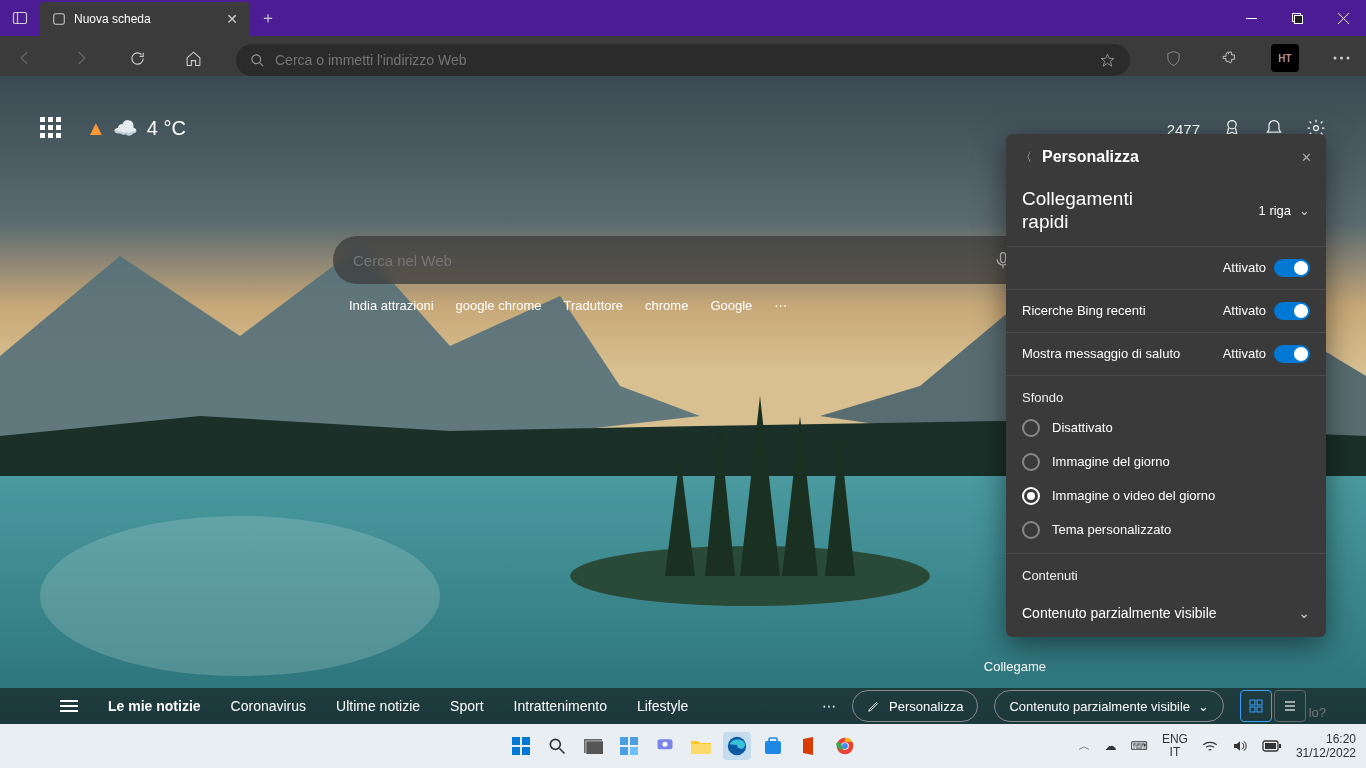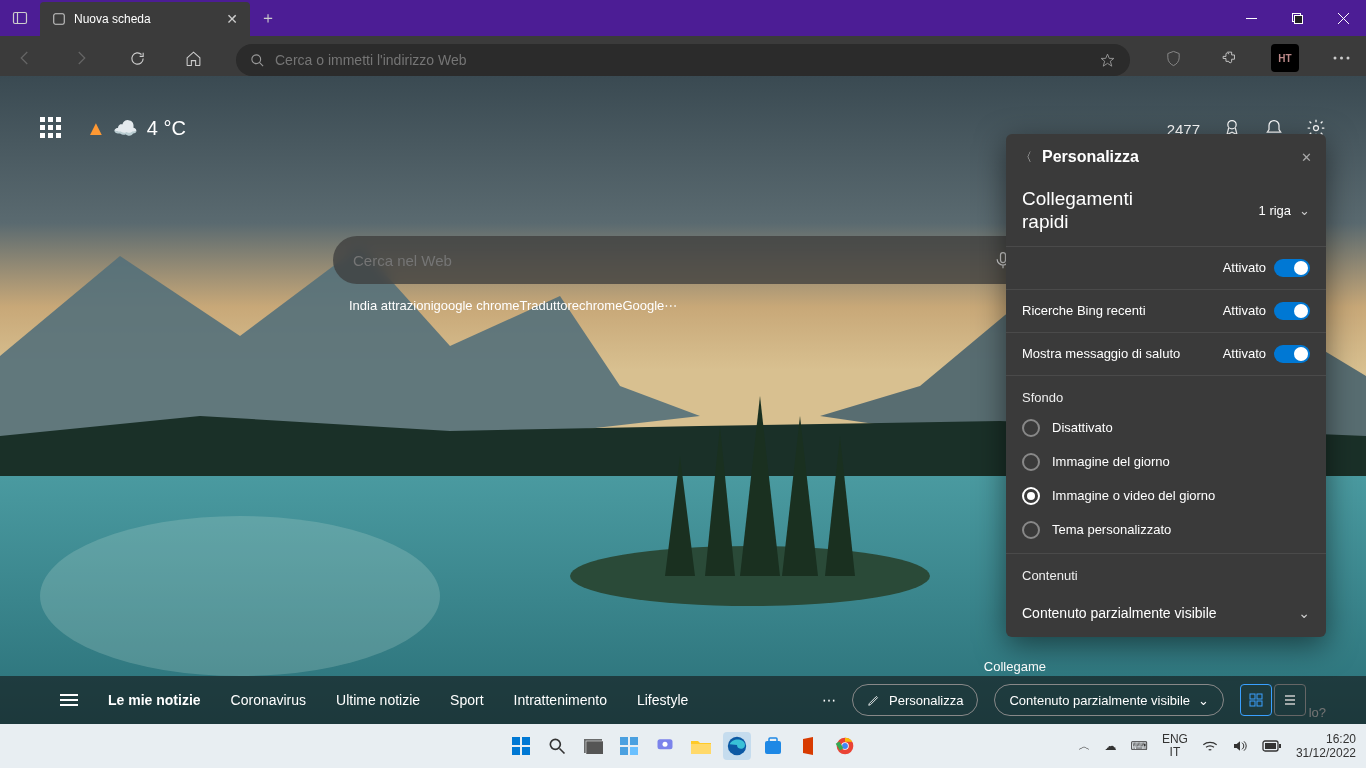--- a/index.html
+++ b/index.html
@@ -30,21 +30,21 @@
 .topbar-ntp { position:absolute; top:40px; left:40px; right:40px; display:flex; align-items:center; color:#fff; }
 .apps-btn { width:22px; height:22px; display:grid; grid-template-columns:repeat(3,5px); grid-template-rows:repeat(3,5px); gap:3px; margin-right:24px; }
 .apps-btn span { background:#fff; }
 .weather { display:flex; align-items:center; gap:8px; font-size:20px; font-weight:300; }
 .weather .warn { color:#ff9933; }
 .right-icons { margin-left:auto; display:flex; align-items:flex-end; gap:22px; font-size:15px; }
 
 .ntp-search { position:absolute; top:160px; left:50%; transform:translateX(-50%); width:700px; }
 .searchbox { height:48px; background:rgba(60,60,60,0.75); border-radius:24px; display:flex; align-items:center; padding:0 20px; color:#bbb; font-size:15px; backdrop-filter:blur(6px); }
 .searchbox input { flex:1; background:none; border:none; color:#fff; font-size:15px; outline:none; }
-.quicklinks { display:flex; margin-top:14px; padding-left:16px; color:#fff; font-size:13px; }
+.quicklinks { display:flex; gap:22px; margin-top:14px; padding-left:16px; color:#fff; font-size:13px; }
 .quicklinks span { cursor:pointer; }
 .ql-more { display:inline-block; }
 
 .collegamenti-label { position:absolute; bottom:50px; right:320px; color:#fff; font-size:13px; }
 
 
 .panel { position:absolute; top:58px; right:40px; width:320px; background:#3a3a3a; color:#fff; border-radius:6px; box-shadow:0 8px 30px rgba(0,0,0,0.5); font-size:14px; overflow:hidden; }
 .panel-header { display:flex; align-items:center; padding:14px 14px 10px 14px; }
 .panel-header .back { margin-right:10px; color:#ccc; font-size:12px; }
 .panel-header .title { font-weight:600; font-size:16px; }
@@ -57,21 +57,21 @@
 .chev { color:#ccc; }
 .section-title { padding:14px 16px 6px 16px; font-size:13px; color:#eee; }
 .radio-row { display:flex; align-items:center; padding:8px 16px; gap:12px; font-size:13px; }
 .radio { width:18px; height:18px; border:2px solid #888; border-radius:50%; display:flex; align-items:center; justify-content:center; }
 .radio.selected { border-color:#fff; }
 .radio.selected::after { content:''; width:8px; height:8px; background:#fff; border-radius:50%; }
 .panel .dropdown { padding:16px; display:flex; align-items:center; }
 .panel .dropdown .chev { margin-left:auto; }
 
 
-.newsbar { position:absolute; bottom:44px; left:0; right:0; height:48px; background:rgba(20,20,20,0.6); display:flex; align-items:center; padding:12px 60px; color:#fff; font-size:14px; gap:30px; }
+.newsbar { position:absolute; bottom:44px; left:0; right:0; height:36px; background:rgba(20,20,20,0.6); display:flex; align-items:center; padding:12px 60px; color:#fff; font-size:14px; gap:30px; }
 .hamburger { width:18px; display:flex; flex-direction:column; gap:3px; }
 .hamburger span { height:2px; background:#fff; }
 .newsbar .item.bold { font-weight:600; }
 .newsbar-right { margin-left:auto; display:flex; align-items:center; gap:16px; }
 .pill-btn { height:32px; border:1px solid #888; border-radius:16px; display:flex; align-items:center; padding:0 14px; font-size:13px; gap:8px; }
 .view-toggle { display:flex; gap:2px; }
 .view-btn { width:32px; height:32px; border:1px solid #666; border-radius:4px; display:flex; align-items:center; justify-content:center; }
 .view-btn.active { border-color:#3aa0ff; color:#3aa0ff; }
 
 

